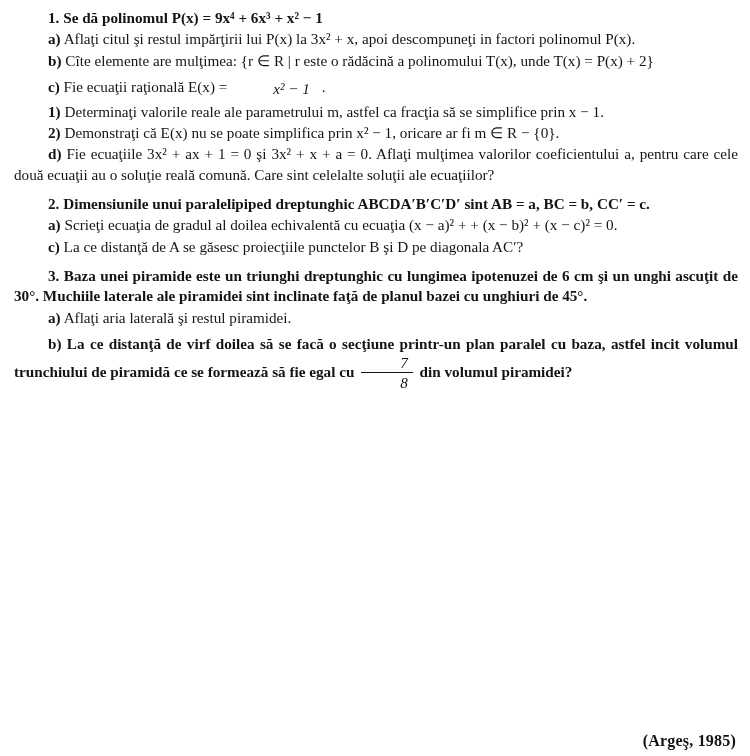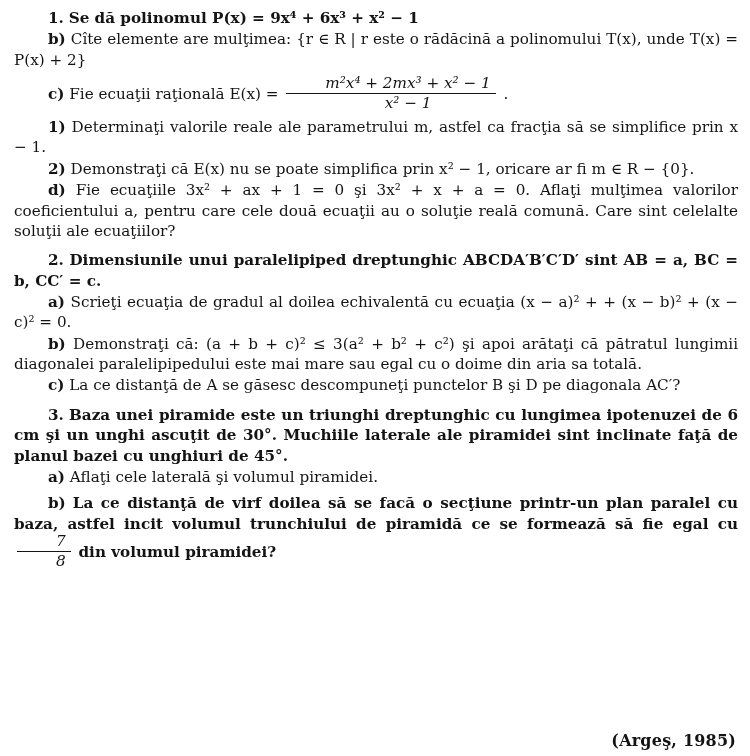--- a/index.html
+++ b/index.html
@@ -13,20 +13,21 @@
     font-family: "DejaVu Serif", serif;
     color: #141414;
     overflow: hidden;
   }
   .page {
     width: 750px;
     height: 756px;
     box-sizing: border-box;
     padding: 8px 12px 4px 14px;
     position: relative;
+    font-family: Liberation Serif, serif;
   }
   .para {
     font-size: 15.2px;
     line-height: 1.34;
     text-align: justify;
     margin: 0 0 1px 0;
     text-indent: 34px;
   }
   .para.gap { margin-top: 9px; }
   .bold { font-weight: bold; }
@@ -67,31 +68,34 @@
 </head>
 <body>
 
 <div class="page">
 
   <p class="para">
     <span class="num">1.</span>
     <span class="bold">Se dă polinomul P(x) = 9x⁴ + 6x³ + x² − 1</span>
   </p>
 
+  <p class="para">
+    <span class="bold">a)</span>
+    <span>Aflaţi citul şi restul impărţirii lui P(x) la 3x² + x, apoi descompuneţi in factori polinomul P(x).</span>
+  </p>
 
   <p class="para">
     <span class="bold">b)</span>
     <span>Cîte elemente are mulţimea: {r ∈ R | r este o rădăcină a polinomului T(x), unde T(x) = P(x) + 2}</span>
   </p>
 
   <p class="para tall">
     <span class="bold">c)</span>
     <span>Fie ecuaţii raţională E(x) =</span>
     <span class="frac">
-      <span class="top">m²x⁴ + 2mx³ + x² − 1</span>
       <span class="bot">x² − 1</span>
     </span>
     <span>.</span>
   </p>
 
   <p class="para">
     <span class="bold">1)</span>
     <span>Determinaţi valorile reale ale parametrului m, astfel ca fracţia să se simplifice prin x − 1.</span>
   </p>
 
@@ -108,38 +112,34 @@
   <p class="para gap">
     <span class="num">2.</span>
     <span class="bold">Dimensiunile unui paralelipiped dreptunghic ABCDA′B′C′D′ sint AB = a, BC = b, CC′ = c.</span>
   </p>
 
   <p class="para">
     <span class="bold">a)</span>
     <span>Scrieţi ecuaţia de gradul al doilea echivalentă cu ecuaţia (x − a)² + + (x − b)² + (x − c)² = 0.</span>
   </p>
 
-  <p class="para">
-    <span class="bold">b)</span>
-    <span>Demonstraţi că: (a + b + c)² ≤ 3(a² + b² + c²) şi apoi arătaţi că pătratul lungimii diagonalei paralelipipedului este mai mare sau egal cu o doime din aria sa totală.</span>
-  </p>
 
   <p class="para">
     <span class="bold">c)</span>
-    <span>La ce distanţă de A se găsesc descompuneţi punctelor B şi D pe diagonala AC′?</span>
+    <span>La ce distanţă de A se găsesc proiecţiile punctelor B şi D pe diagonala AC′?</span>
   </p>
 
   <p class="para gap">
     <span class="num">3.</span>
     <span class="bold">Baza unei piramide este un triunghi dreptunghic cu lungimea ipotenuzei de 6 cm şi un unghi ascuţit de 30°. Muchiile laterale ale piramidei sint inclinate faţă de planul bazei cu unghiuri de 45°.</span>
   </p>
 
   <p class="para">
     <span class="bold">a)</span>
-    <span>Aflaţi cele laterală şi volumul piramidei.</span>
+    <span>Aflaţi aria laterală şi restul piramidei.</span>
   </p>
 
   <p class="para tall">
     <span class="bold">b)</span>
     <span class="bold">La ce distanţă de virf doilea să se facă o secţiune printr-un plan paralel cu baza, astfel incit volumul trunchiului de piramidă ce se formează să fie egal cu</span>
     <span class="frac">
       <span class="top">7</span>
       <span class="bot">8</span>
     </span>
     <span class="bold">din volumul piramidei?</span>

